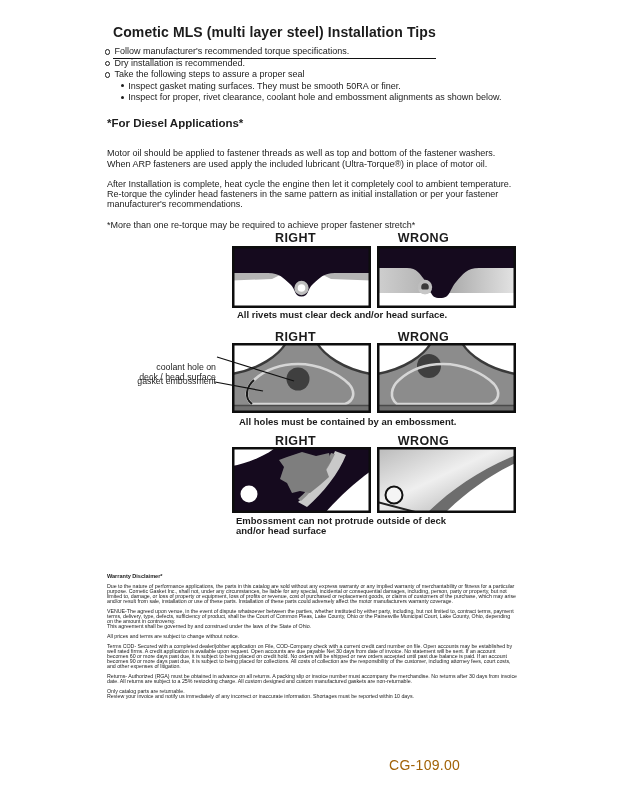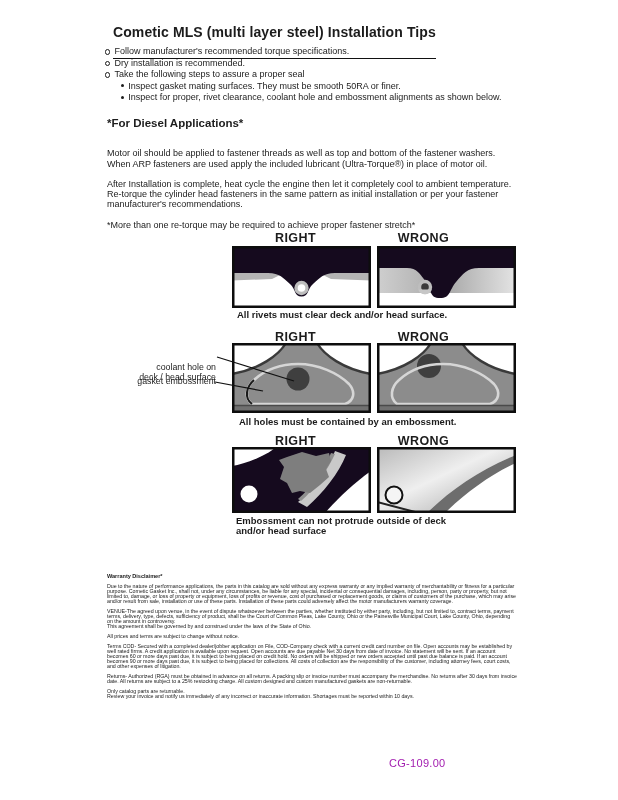--- a/index.html
+++ b/index.html
@@ -40,21 +40,21 @@
   .caption { position: absolute; font-weight: bold; font-size: 9.5px; line-height: 10px; }
   .callout { position: absolute; right: 402px; font-size: 8.8px; line-height: 10.2px; text-align: right; white-space: nowrap; }
   .leader-overlay { position: absolute; left: 200px; top: 335px; pointer-events: none; }
 
   
   .fineprint { position: absolute; left: 107px; top: 574px; width: 410px; font-size: 5.3px; line-height: 5px; color: #222; letter-spacing: -0.03px; }
   .fp-h { font-weight: bold; font-size: 5.6px; margin: 0 0 4.5px 0; }
   .fineprint p { margin: 0 0 5px 0; }
 
   
-  .footer { position: absolute; left: 389px; top: 757px; font-size: 11px; letter-spacing: 0.3px; color: #a21caf; }
+  .footer { position: absolute; left: 389px; top: 757px; font-size: 14px; letter-spacing: 0.3px; color: #a16207; }
 </style>
 </head>
 <body>
 
 <div>
 
   <div class="title">Cometic MLS (multi layer steel) Installation Tips</div>
 
   <div class="bullets">
     <div class="b-row">

